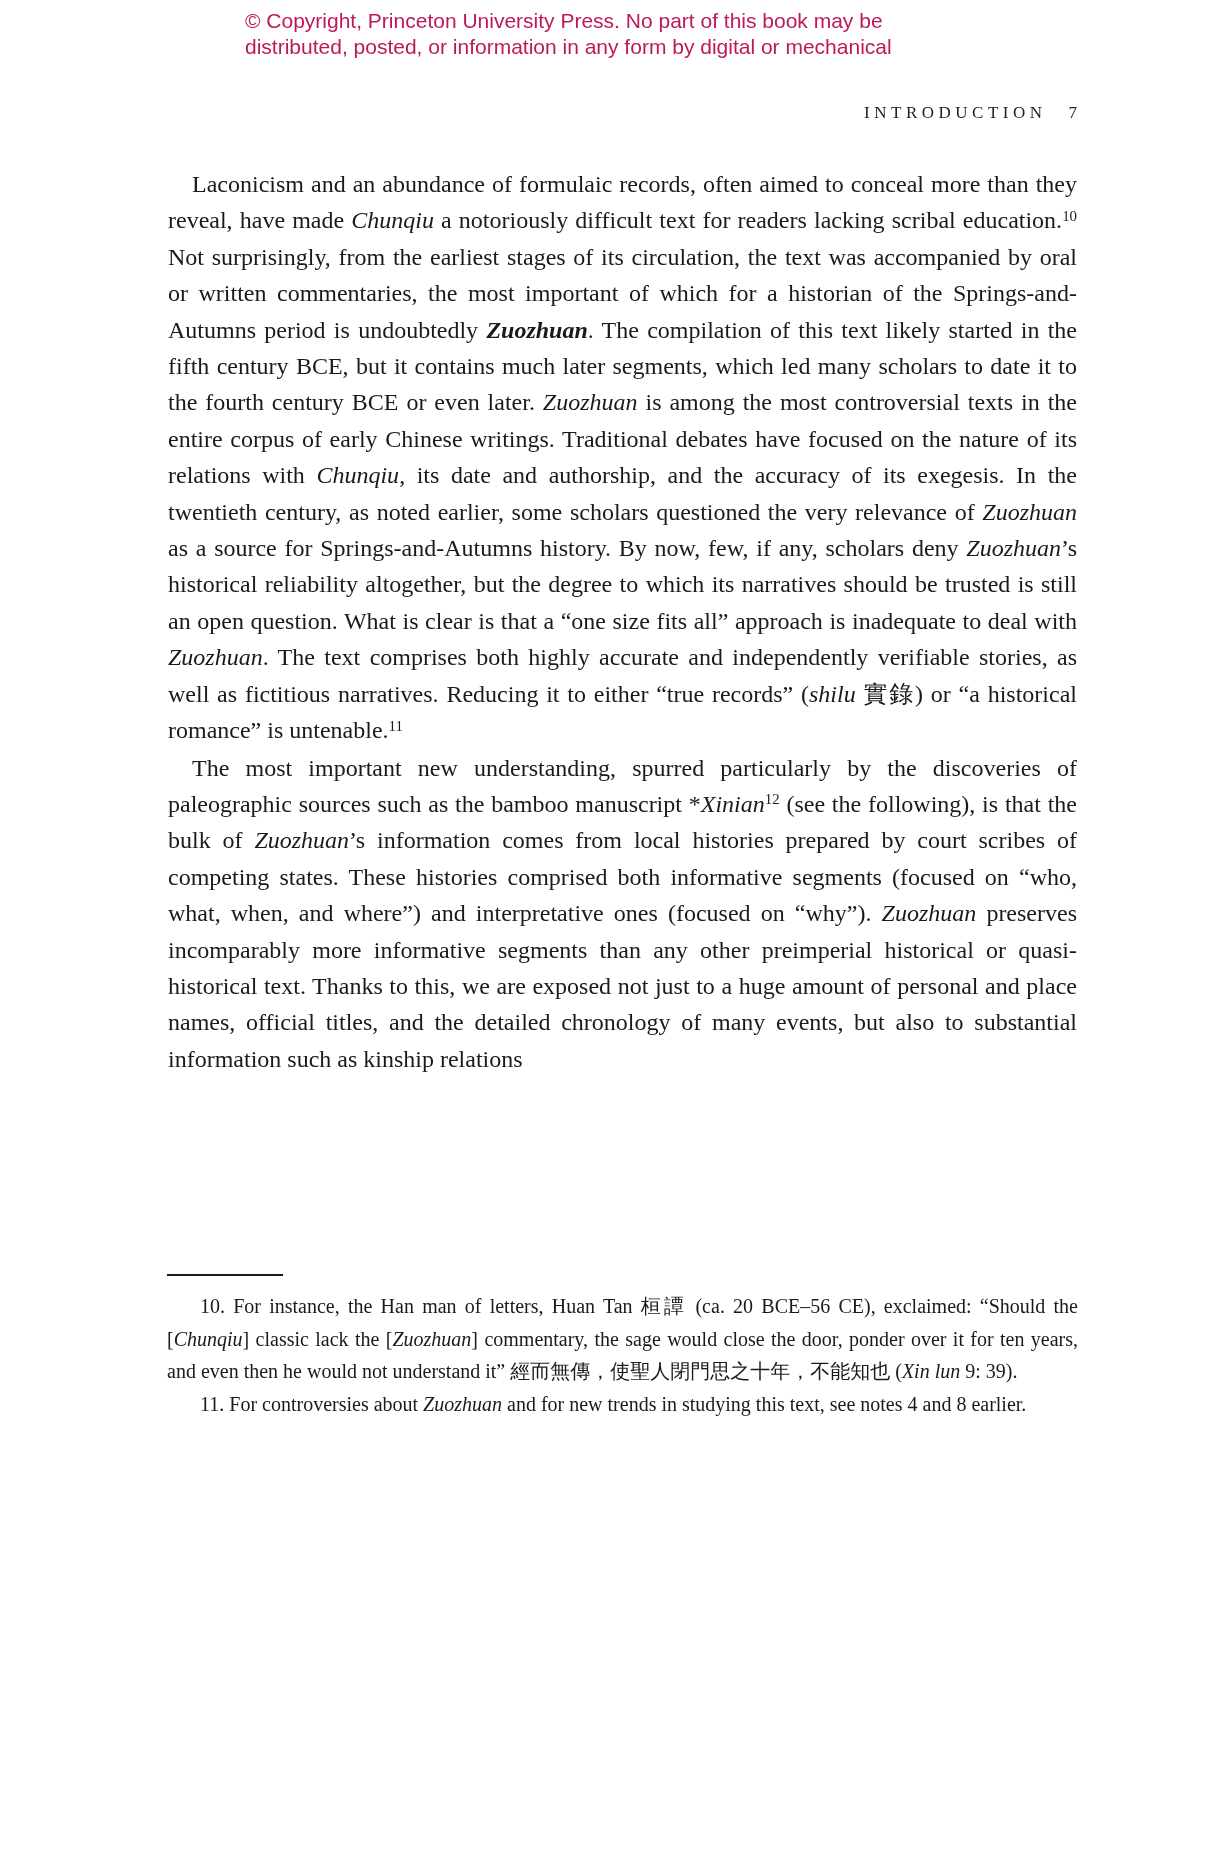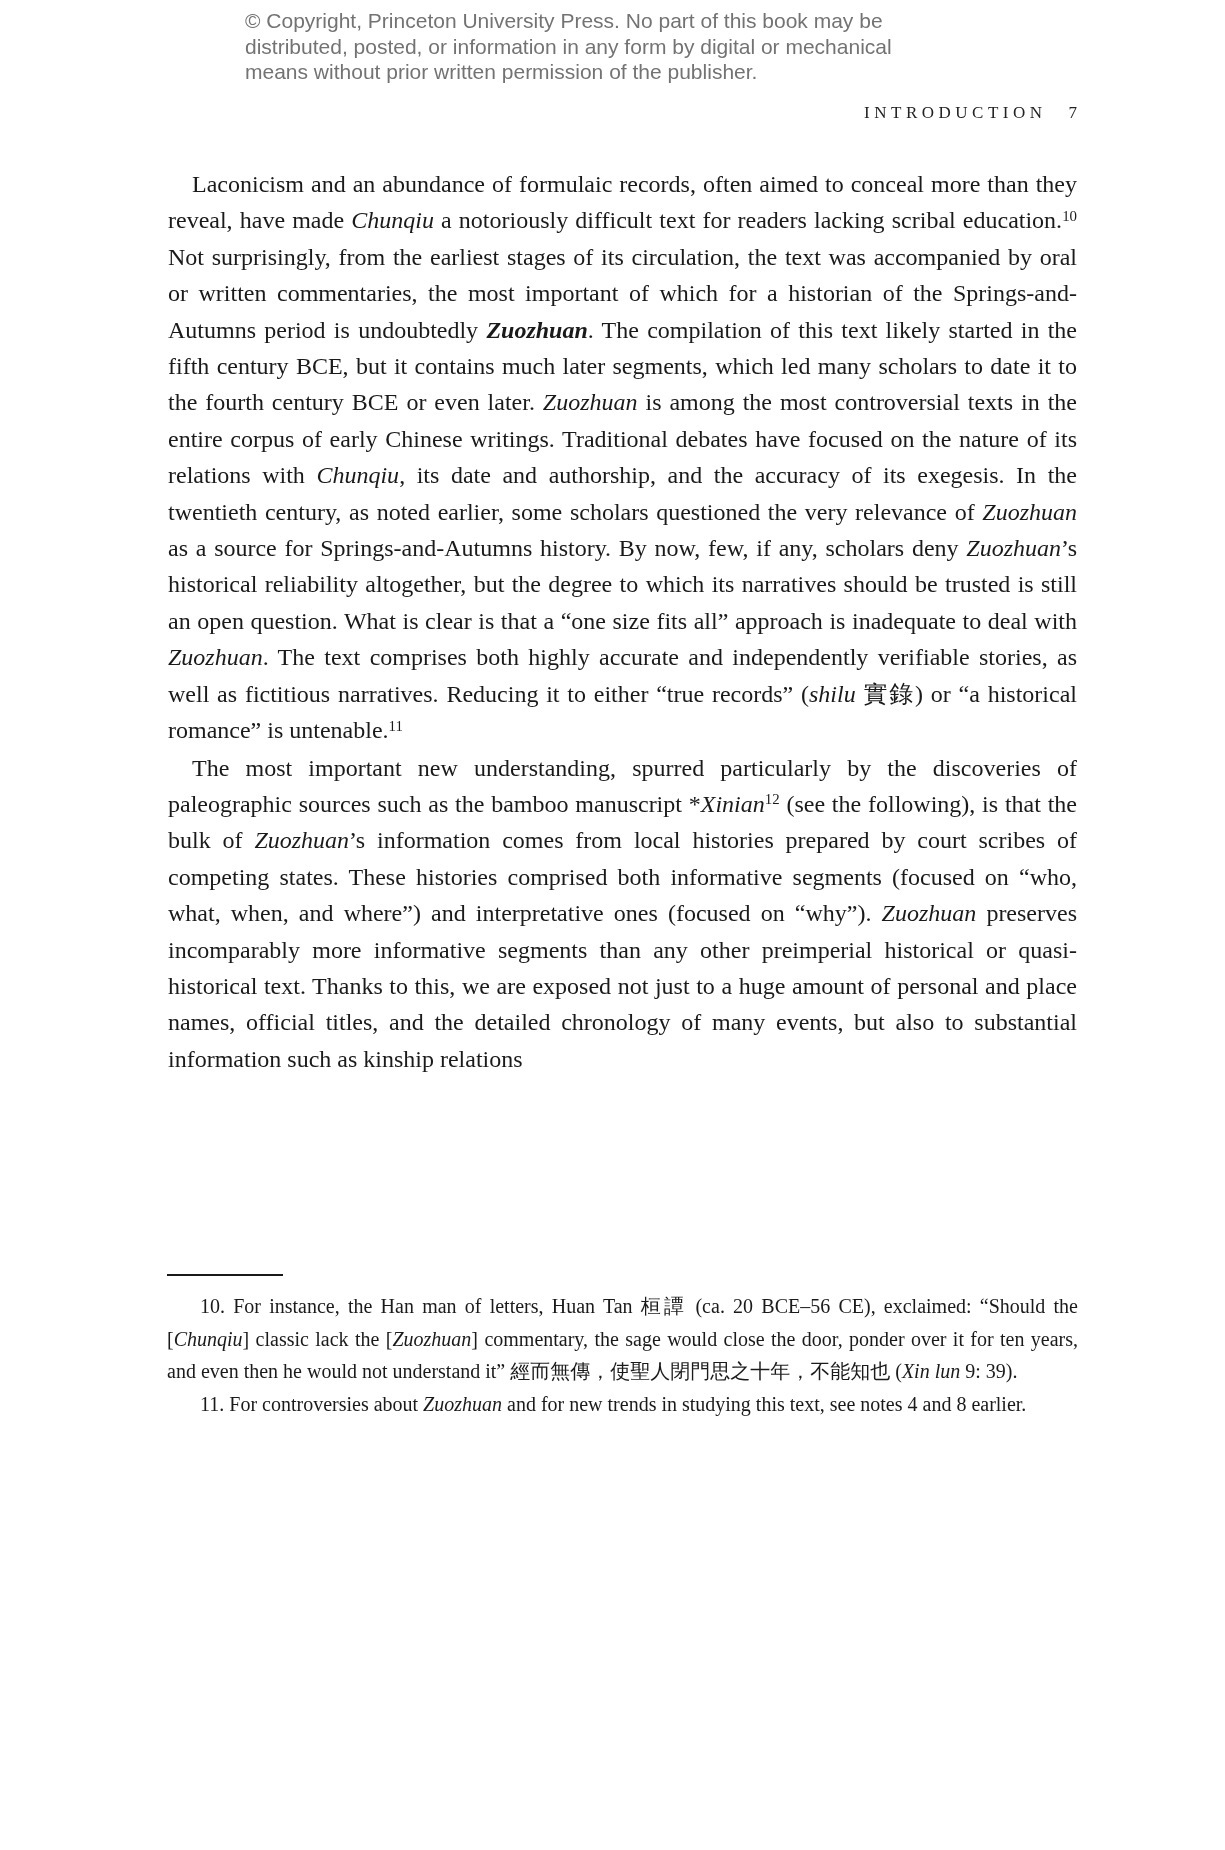--- a/index.html
+++ b/index.html
@@ -12,21 +12,21 @@
     font-family: "Liberation Serif", "DejaVu Serif", serif;
     overflow: hidden;
   }
   .copyright {
     position: absolute;
     left: 245px;
     top: 8px;
     font-family: "Liberation Sans", "DejaVu Sans", sans-serif;
     font-size: 21px;
     line-height: 25.5px;
-    color: #737373;
+    color: #be185d;
   }
   .running-head {
     position: absolute;
     left: 167px;
     top: 103px;
     width: 911px;
     text-align: right;
     font-size: 17px;
     color: #222222;
   }
@@ -82,21 +82,20 @@
   }
 </style>
 </head>
 <body>
 
 <div class="page">
 
   <div class="copyright">
     <div>© Copyright, Princeton University Press. No part of this book may be</div>
     <div>distributed, posted, or information in any form by digital or mechanical</div>
-    <div>means without prior written permission of the publisher.</div>
   </div>
 
   <div class="running-head">
     <span class="rh-title">INTRODUCTION</span><span class="rh-num">7</span>
   </div>
 
   <div class="body-text">
     <p class="para">Laconicism and an abundance of formulaic records, often aimed to conceal more than they reveal, have made <span class="ital">Chunqiu</span> a notoriously difficult text for readers lacking scribal education.<sup>10</sup> Not surprisingly, from the earliest stages of its circulation, the text was accompanied by oral or written commentaries, the most important of which for a historian of the Springs-and-Autumns period is undoubtedly <span class="ital bold">Zuozhuan</span>. The compilation of this text likely started in the fifth century BCE, but it contains much later segments, which led many scholars to date it to the fourth century BCE or even later. <span class="ital">Zuozhuan</span> is among the most controversial texts in the entire corpus of early Chinese writings. Traditional debates have focused on the nature of its relations with <span class="ital">Chunqiu</span>, its date and authorship, and the accuracy of its exegesis. In the twentieth century, as noted earlier, some scholars questioned the very relevance of <span class="ital">Zuozhuan</span> as a source for Springs-and-Autumns history. By now, few, if any, scholars deny <span class="ital">Zuozhuan</span>’s historical reliability altogether, but the degree to which its narratives should be trusted is still an open question. What is clear is that a “one size fits all” approach is inadequate to deal with <span class="ital">Zuozhuan</span>. The text comprises both highly accurate and independently verifiable stories, as well as fictitious narratives. Reducing it to either “true records” (<span class="ital">shilu</span> 實錄) or “a historical romance” is untenable.<sup>11</sup></p>
     <p class="para">The most important new understanding, spurred particularly by the discoveries of paleographic sources such as the bamboo manuscript *<span class="ital">Xinian</span><sup>12</sup> (see the following), is that the bulk of <span class="ital">Zuozhuan</span>’s information comes from local histories prepared by court scribes of competing states. These histories comprised both informative segments (focused on “who, what, when, and where”) and interpretative ones (focused on “why”). <span class="ital">Zuozhuan</span> preserves incomparably more informative segments than any other preimperial historical or quasi-historical text. Thanks to this, we are exposed not just to a huge amount of personal and place names, official titles, and the detailed chronology of many events, but also to substantial information such as kinship relations</p>
   </div>

